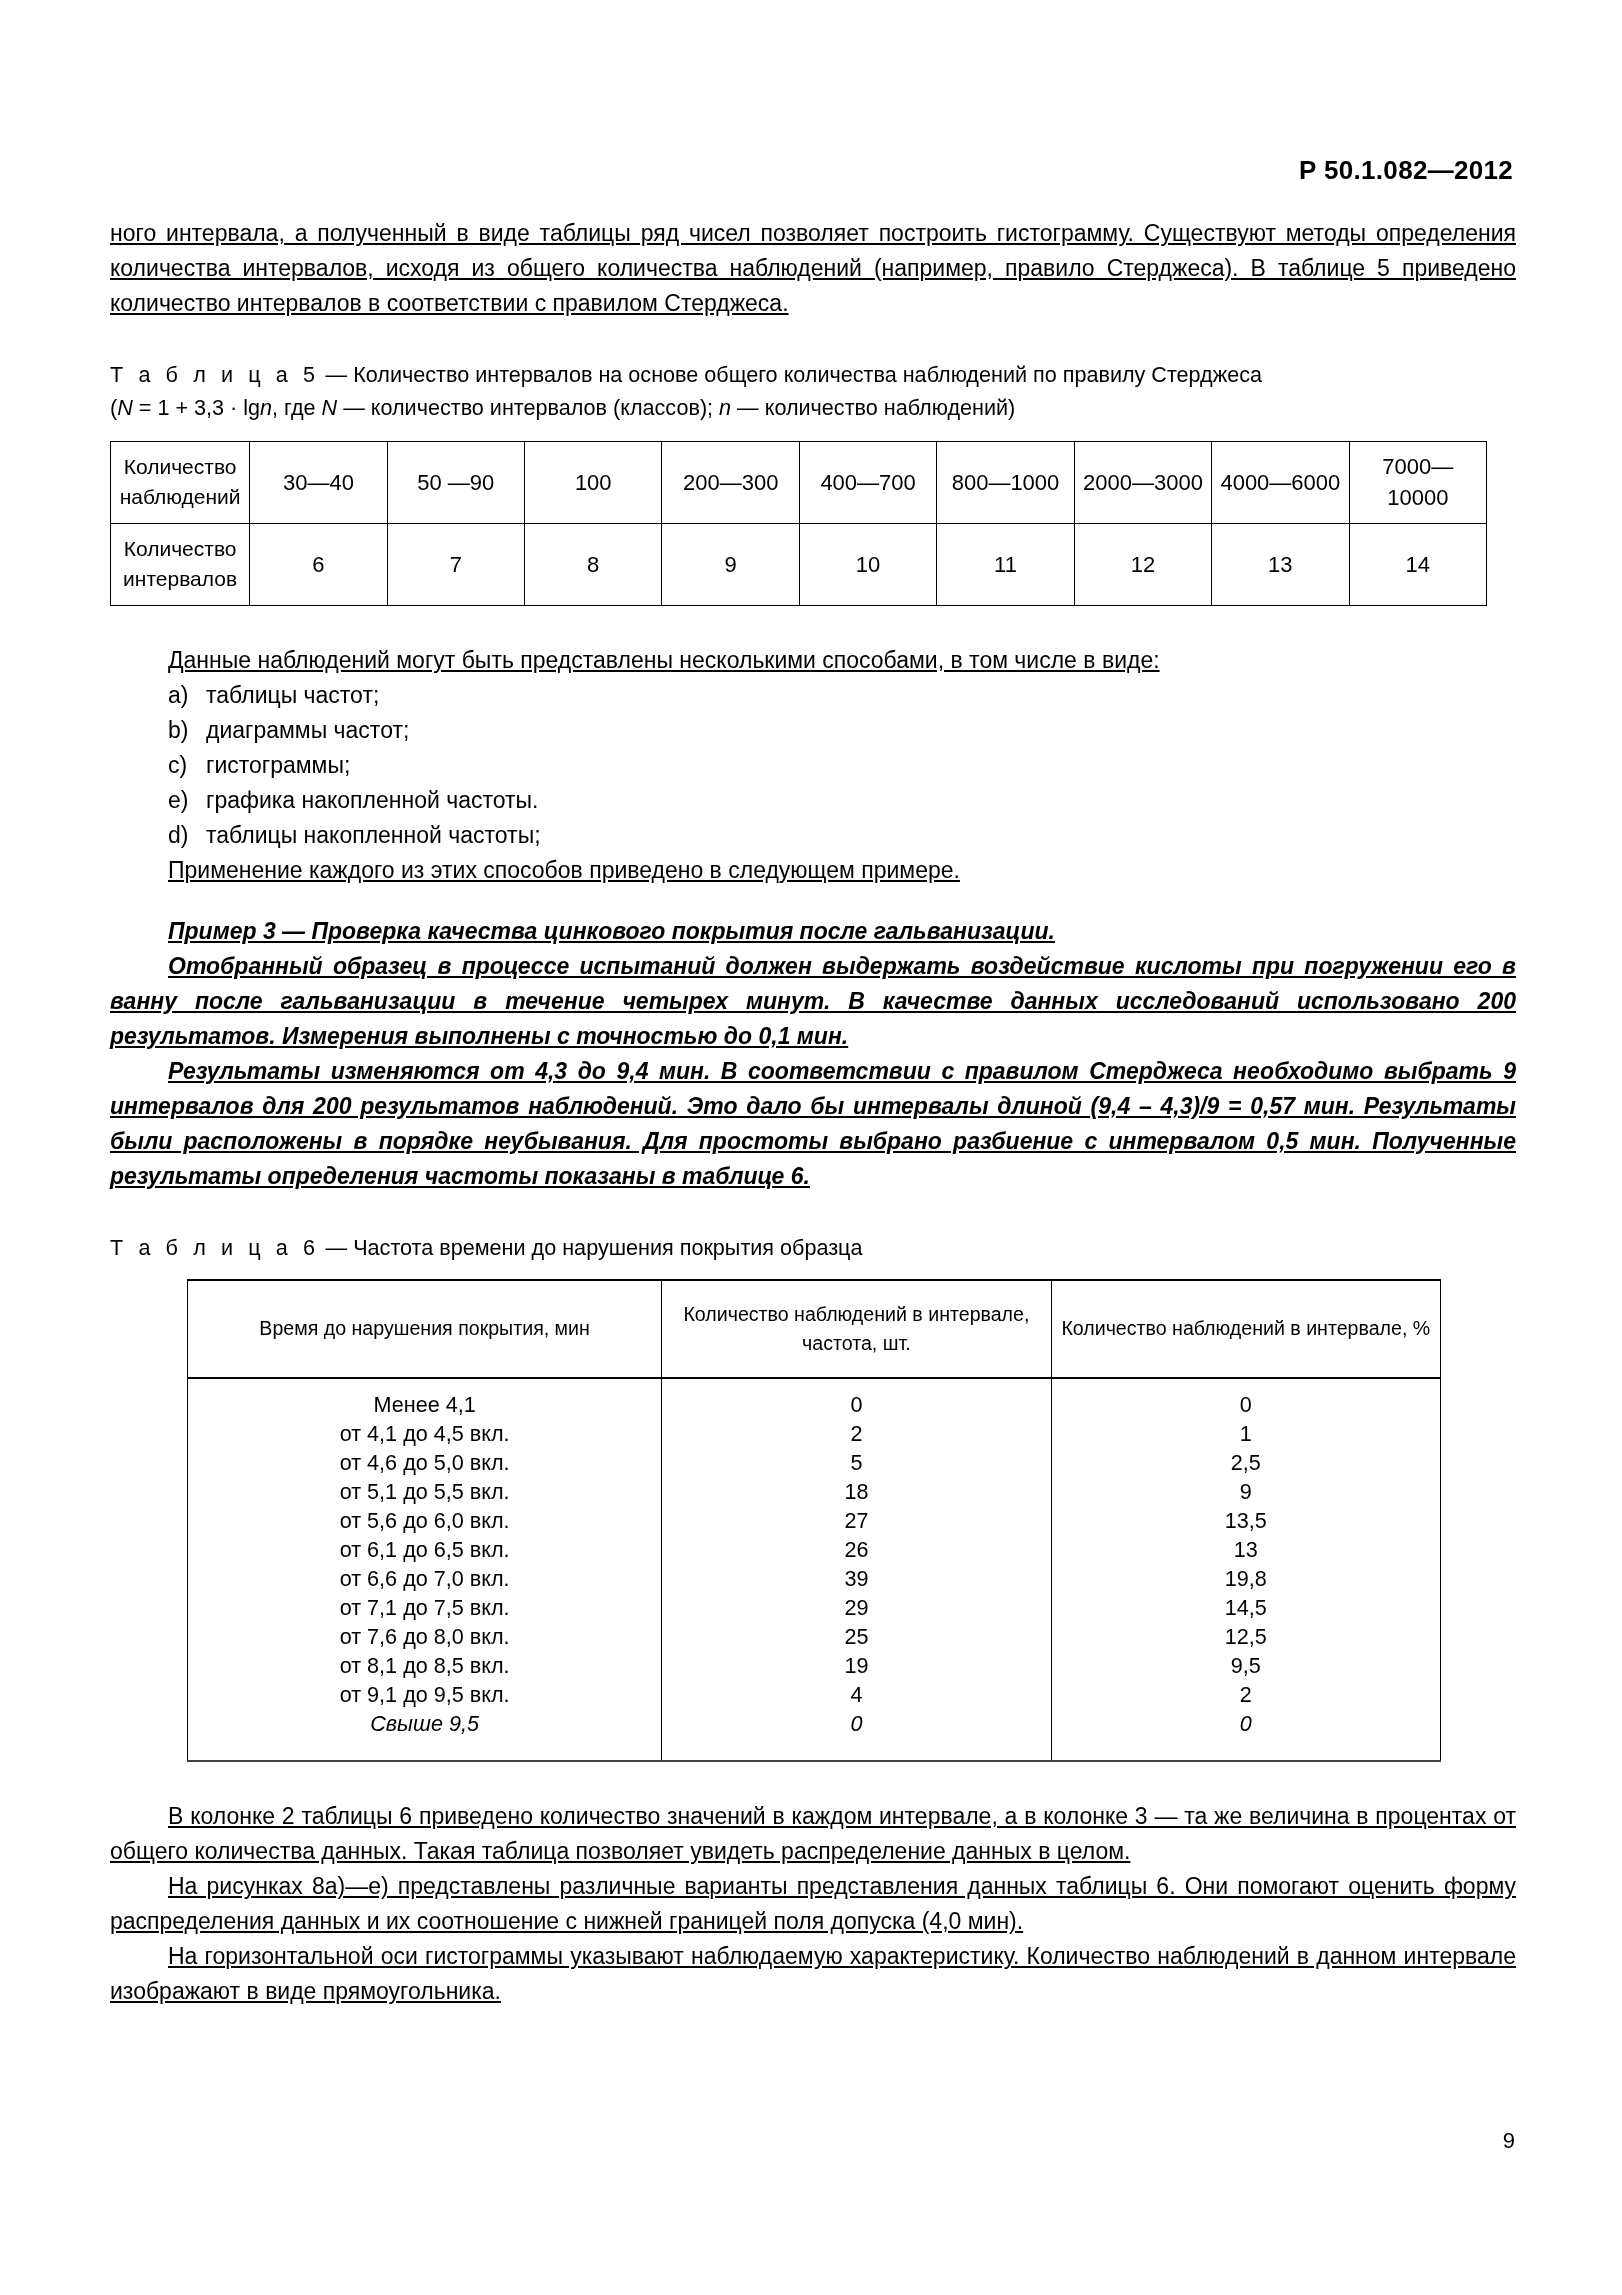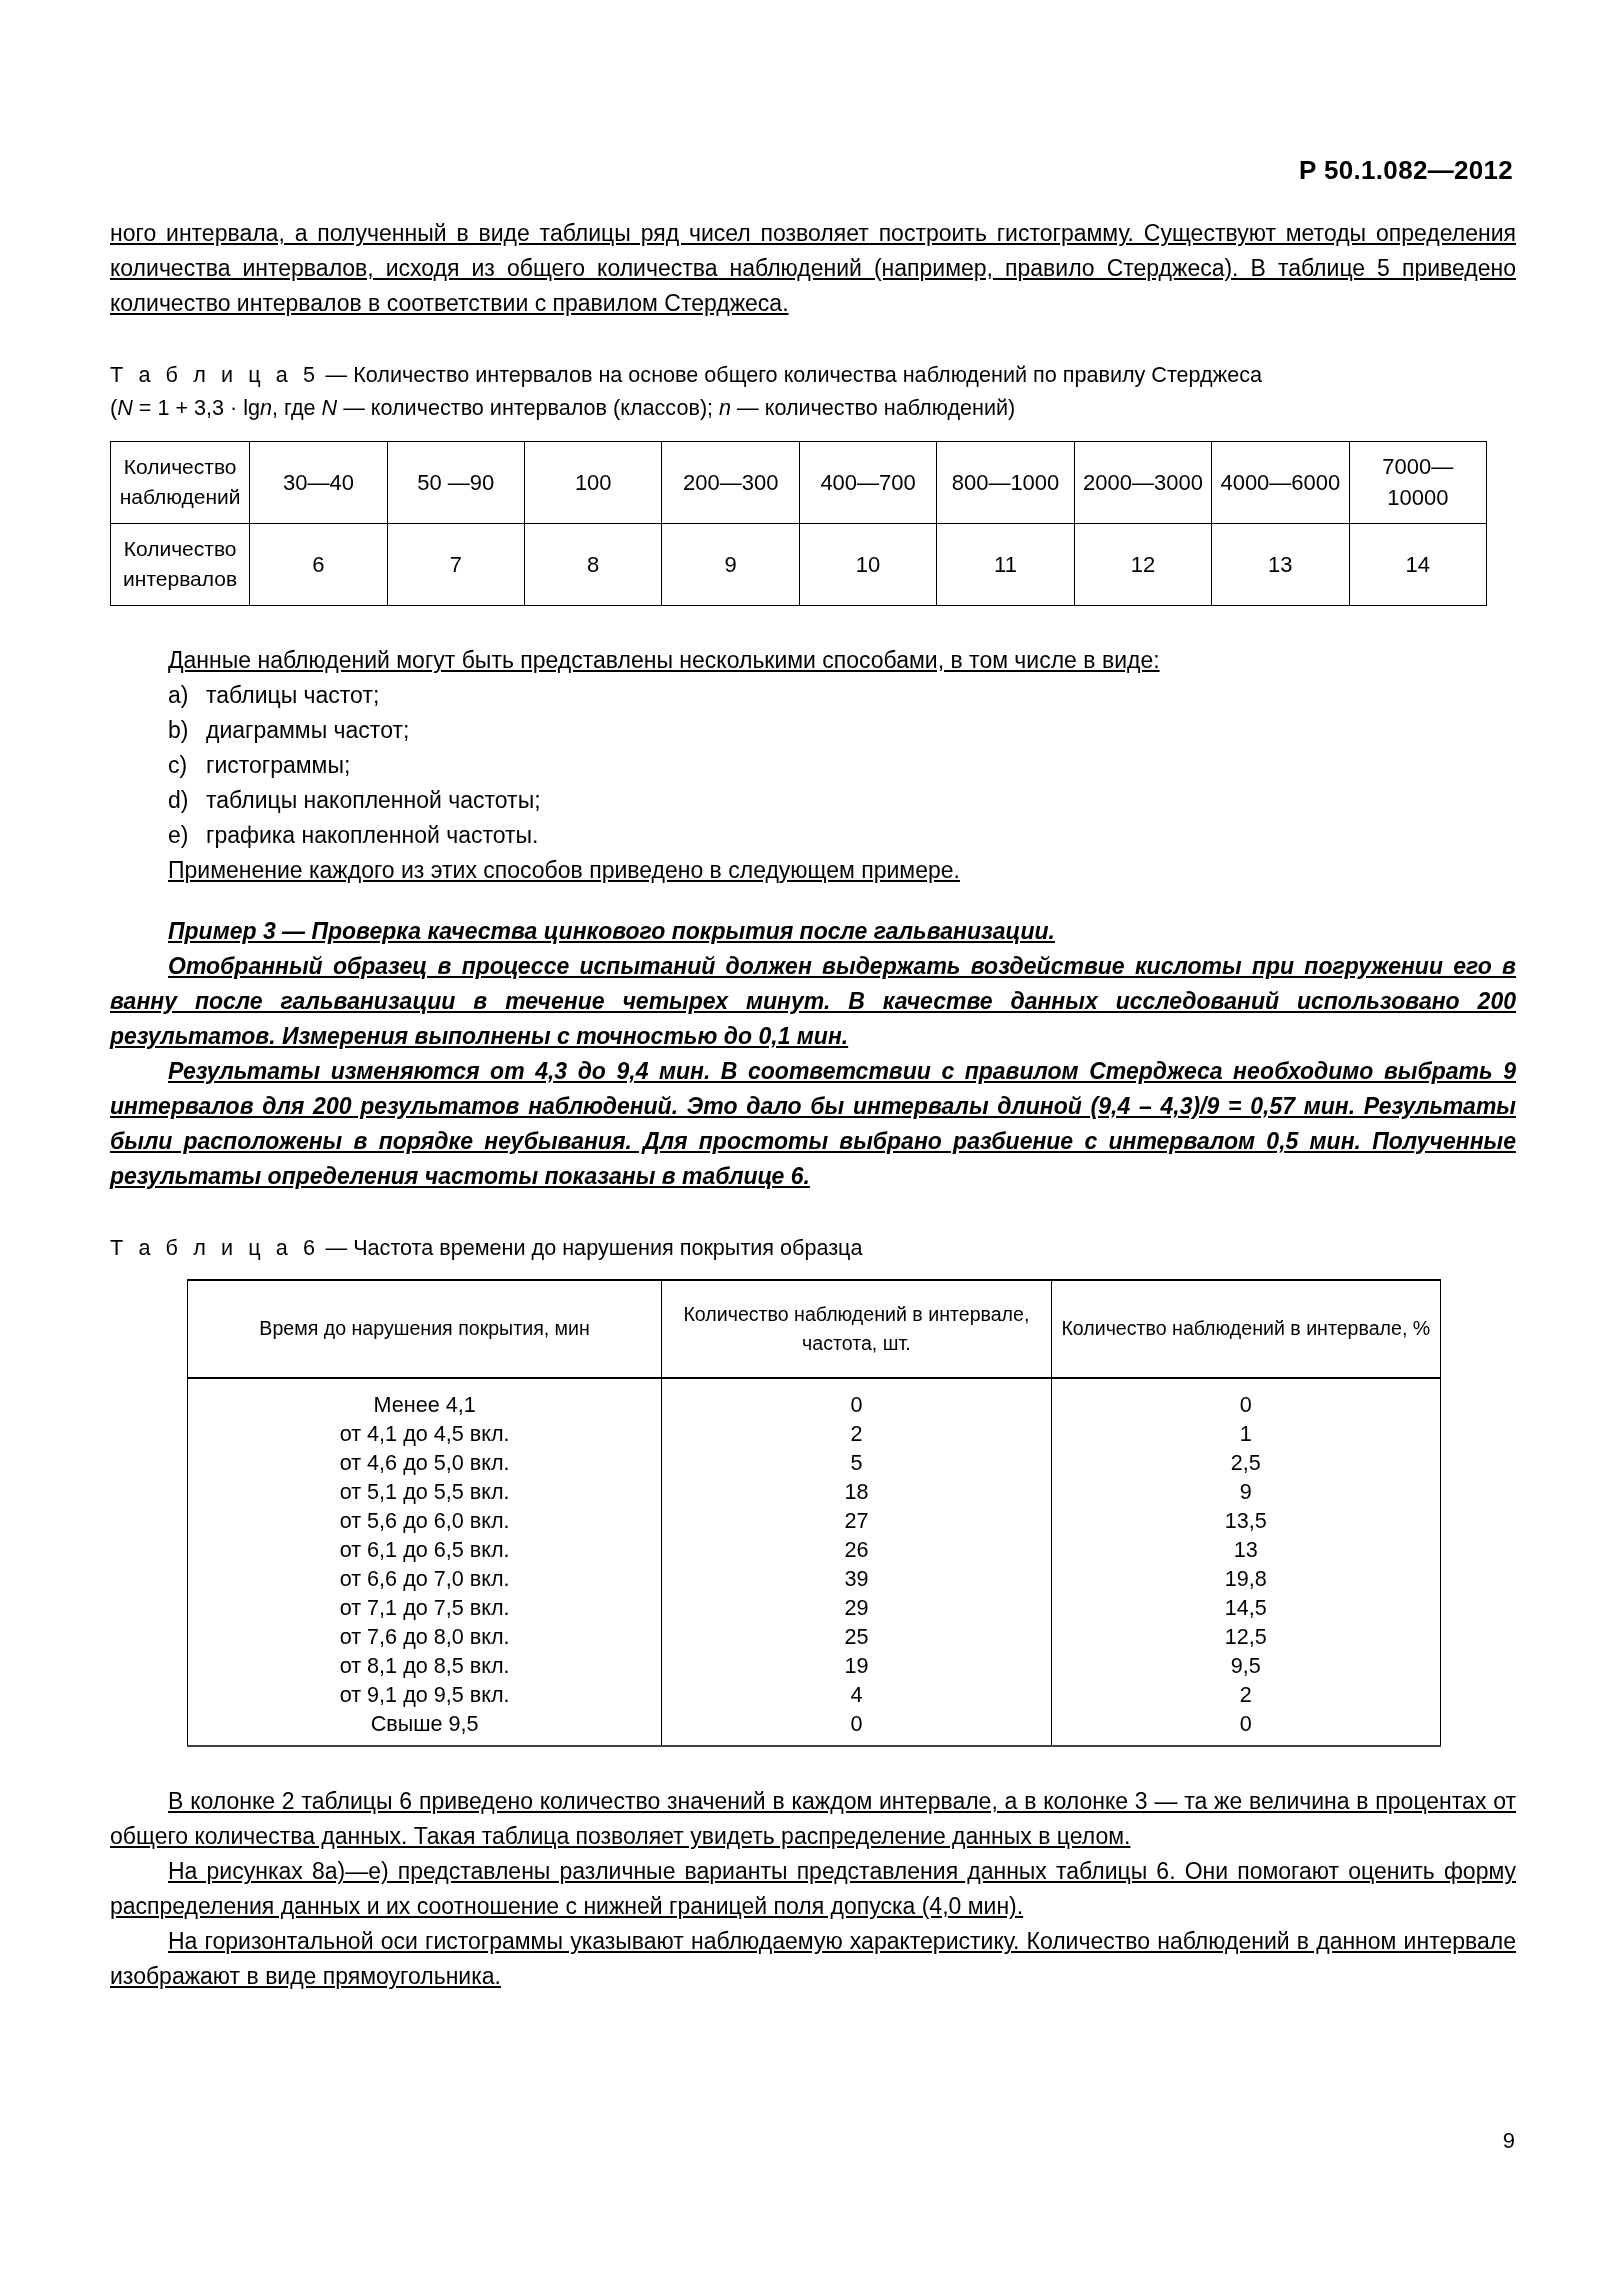--- a/index.html
+++ b/index.html
@@ -114,21 +114,21 @@
     padding: 5.2px 6.5px;
   }
   table.t6 tbody tr td {
     font-size: 21.6px;
     line-height: 29px;
     border-top: none;
     border-bottom: none;
     padding: 0;
   }
   table.t6 tbody tr:first-child td { padding-top: 11.8px; }
-  table.t6 tbody tr:last-child td { padding-bottom: 7px; }
+  table.t6 tbody tr:last-child td { padding-bottom: 22px; font-style: italic; }
   table.t6 tbody { border-bottom: 2px solid #404040; }
   .c1 { width: 38%; }
   .c2 { width: 31%; }
   .c3 { width: 31%; }
 
   
   .listitem {
     font-size: 23px;
     line-height: 35px;
     margin: 0;
@@ -197,22 +197,22 @@
     </div>
 
     <div class="gap-lg"></div>
 
     <p class="indent">Данные наблюдений могут быть представлены несколькими способами, в том числе в виде:</p>
 
     <div>
       <div class="listitem"><span class="mk">a)</span><span>таблицы частот;</span></div>
       <div class="listitem"><span class="mk">b)</span><span>диаграммы частот;</span></div>
       <div class="listitem"><span class="mk">c)</span><span>гистограммы;</span></div>
+      <div class="listitem"><span class="mk">e)</span><span>графика накопленной частоты.</span></div>
       <div class="listitem"><span class="mk">d)</span><span>таблицы накопленной частоты;</span></div>
-      <div class="listitem"><span class="mk">e)</span><span>графика накопленной частоты.</span></div>
     </div>
 
     <p class="indent">Применение каждого из этих способов приведено в следующем примере.</p>
 
     <div class="gap-md"></div>
 
     <p class="indent bi">Пример 3 — Проверка качества цинкового покрытия после гальванизации.</p>
     <p class="indent bi">Отобранный образец в процессе испытаний должен выдержать воздействие кислоты при погружении его в ванну после гальванизации в течение четырех минут. В качестве данных исследований использовано 200 результатов. Измерения выполнены с точностью до 0,1 мин.</p>
     <p class="indent bi">Результаты изменяются от 4,3 до 9,4 мин. В соответствии с правилом Стерджеса необходимо выбрать 9 интервалов для 200 результатов наблюдений. Это дало бы интервалы длиной (9,4 – 4,3)/9 = 0,57 мин. Результаты были расположены в порядке неубывания. Для простоты выбрано разбиение с интервалом 0,5 мин. Полученные результаты определения частоты показаны в таблице 6.</p>
 

